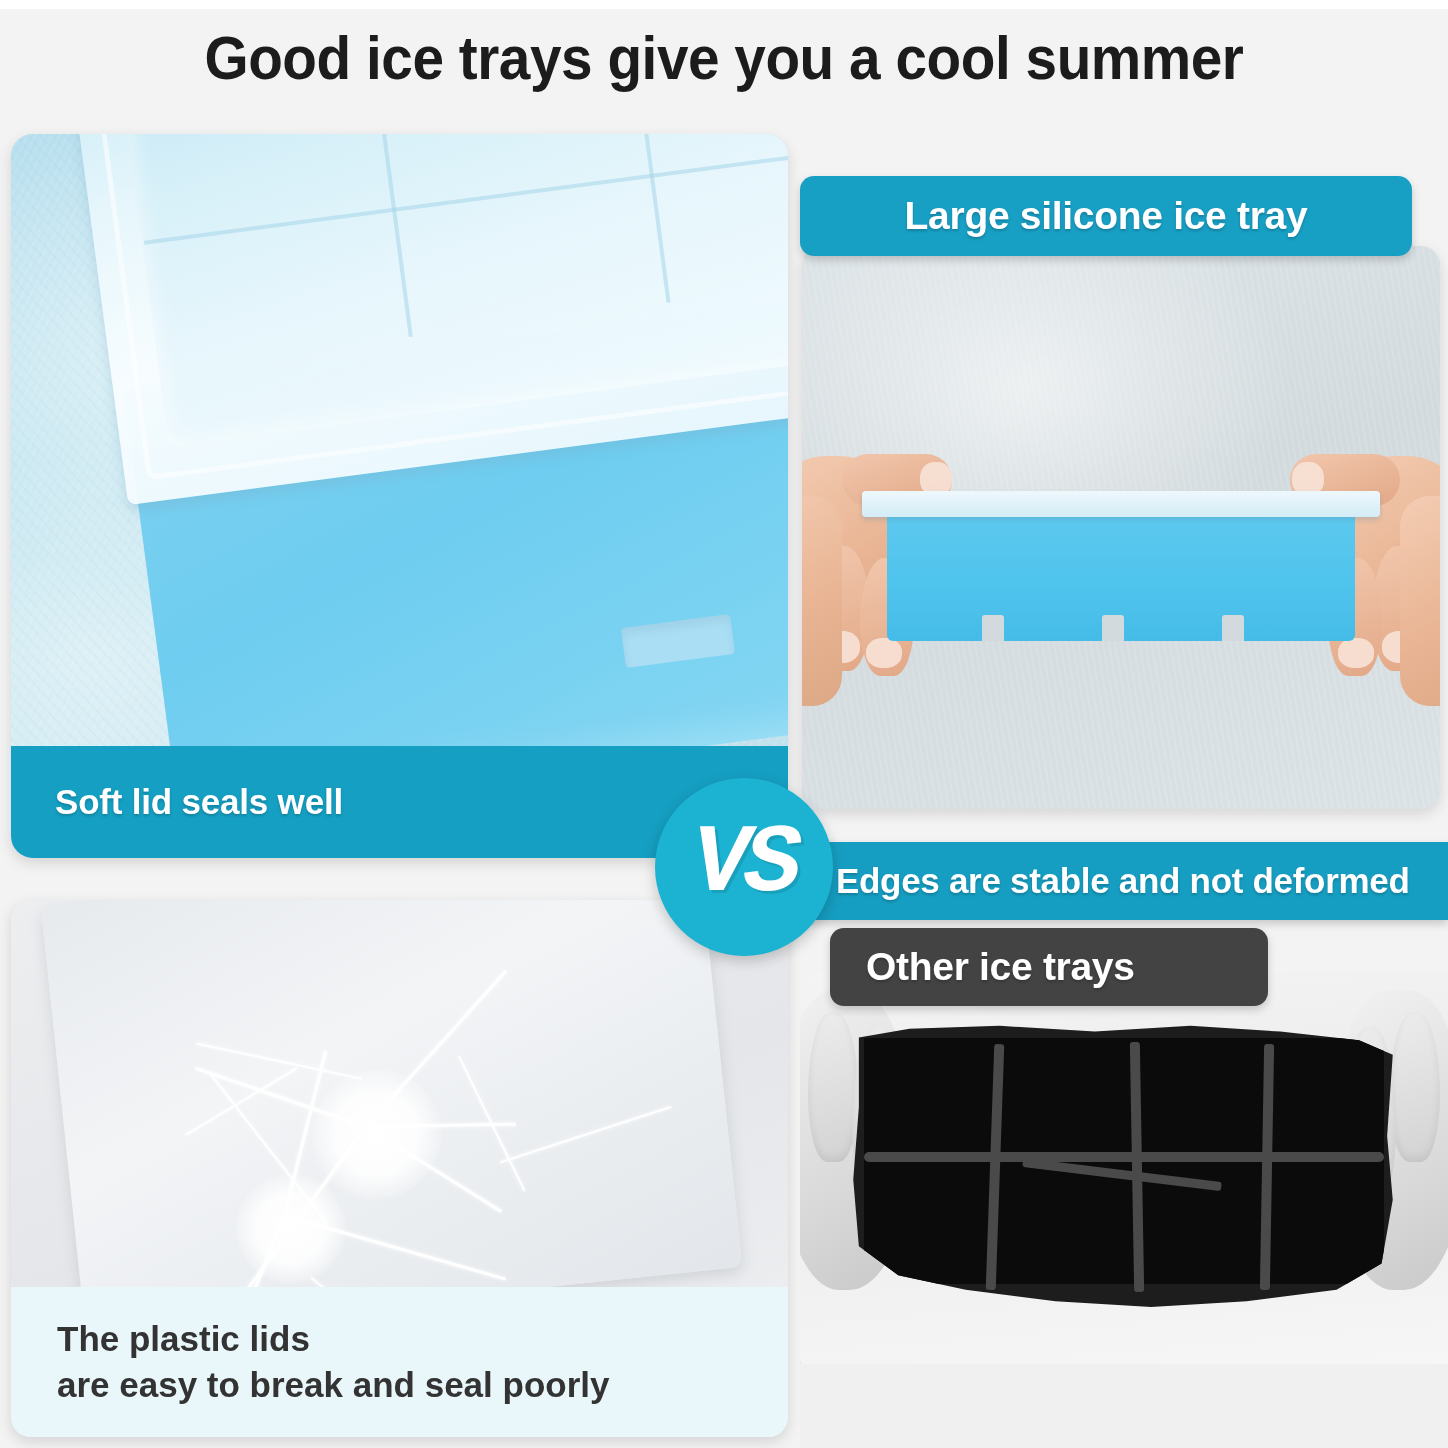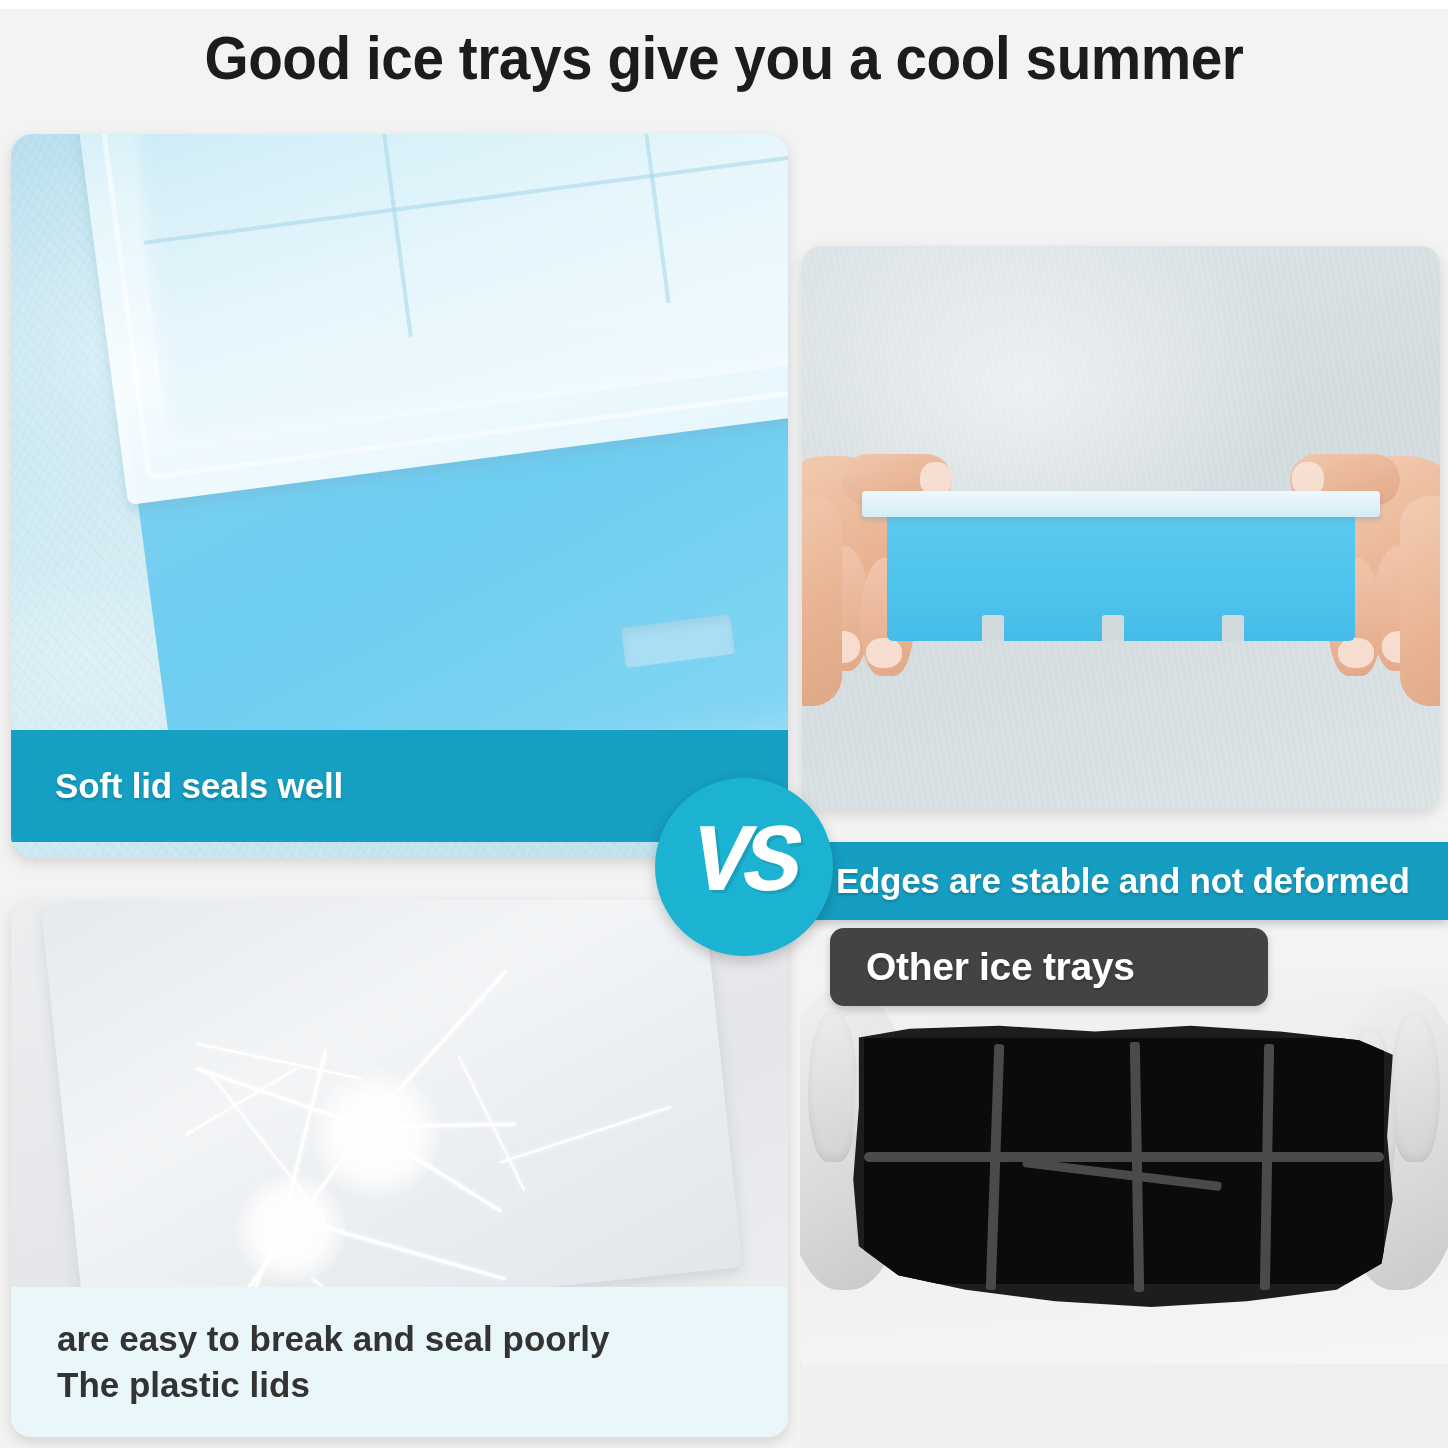--- a/index.html
+++ b/index.html
@@ -101,21 +101,21 @@
   .tl-lid-div{
     position:absolute; background:rgba(166,214,234,.55);
   }
   .tl-lid-rim{
     position:absolute; left:22px; top:18px; right:18px; bottom:22px;
     border:5px solid rgba(255,255,255,.55);
     border-radius:10px;
   }
   
   .cap-bar{
-    position:absolute; left:0; right:0; bottom:16px;
+    position:absolute; left:0; right:0; bottom:0;
     height:112px;
     background:#159fc2;
     display:flex; align-items:center;
     padding-left:44px;
     color:#ffffff;
     font-size:35px;
     font-weight:bold;
     letter-spacing:-0.2px;
     text-shadow:0 2px 3px rgba(0,0,0,.18);
   }
@@ -354,20 +354,23 @@
       <div class="tl-lid-div" style="left:300px; top:40px; width:4px; height:300px;"></div>
       <div class="tl-lid-div" style="left:560px; top:40px; width:4px; height:300px;"></div>
       <div class="tl-lid-div" style="left:50px; top:210px; width:700px; height:4px;"></div>
     </div>
 
     <div class="cap-bar">
       <span>Soft lid seals well</span>
     </div>
   </div>
 
+  <div class="banner" id="banner-large">
+    <span>Large silicone ice tray</span>
+  </div>
 
   <div class="panel" id="panel-tr">
     <div class="tr-bg"></div>
 
     <div class="hand">
       <div class="palm" style="left:-40px; top:210px; width:150px; height:190px;"></div>
       <div class="finger" style="left:40px; top:208px; width:110px; height:52px; border-radius:26px;"></div>
       <div class="nail" style="left:118px; top:216px; width:32px; height:34px;"></div>
       <div class="finger" style="left:12px; top:300px; width:56px; height:125px;"></div>
       <div class="finger" style="left:58px; top:312px; width:54px; height:118px;"></div>
@@ -416,22 +419,22 @@
       <div class="crack" style="left:210px; top:330px; width:140px; height:3px; transform:rotate(118deg);"></div>
       <div class="crack" style="left:150px; top:180px; width:190px; height:2px; transform:rotate(58deg);"></div>
       <div class="crack" style="left:140px; top:150px; width:170px; height:2px; transform:rotate(18deg);"></div>
       <div class="crack" style="left:400px; top:190px; width:150px; height:2px; transform:rotate(70deg);"></div>
       <div class="crack" style="left:430px; top:300px; width:180px; height:2px; transform:rotate(-12deg);"></div>
       <div class="crack" style="left:120px; top:240px; width:130px; height:2px; transform:rotate(-25deg);"></div>
       <div class="crack" style="left:230px; top:395px; width:180px; height:2px; transform:rotate(45deg);"></div>
     </div>
 
     <div class="bl-caption">
+      <span>The plastic lids</span>
       <span>are easy to break and seal poorly</span>
-      <span>The plastic lids</span>
     </div>
   </div>
 
   <div id="panel-br" class="panel">
     <div class="br-photo">
 
       <div class="bw-hand" style="left:-18px; top:18px; width:130px; height:300px;"></div>
       <div class="bw-finger" style="left:8px; top:40px; width:50px; height:150px;"></div>
       <div class="bw-finger" style="left:52px; top:55px; width:52px; height:180px;"></div>
 

